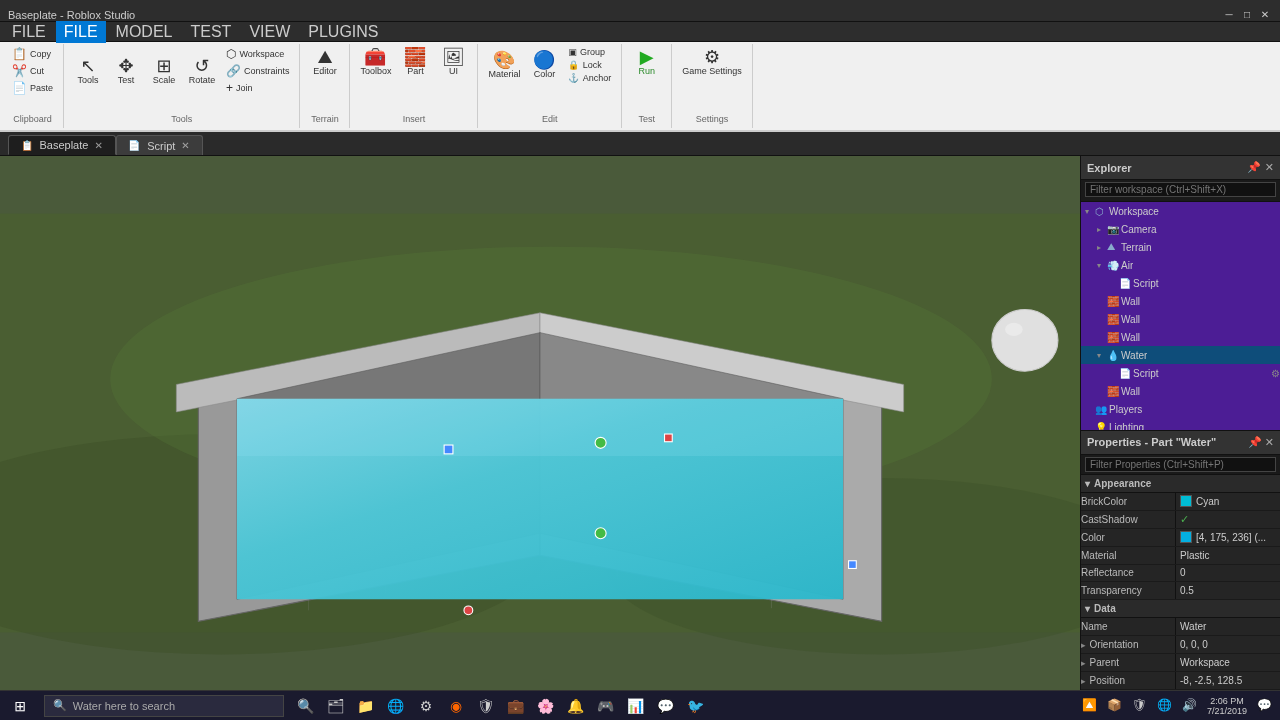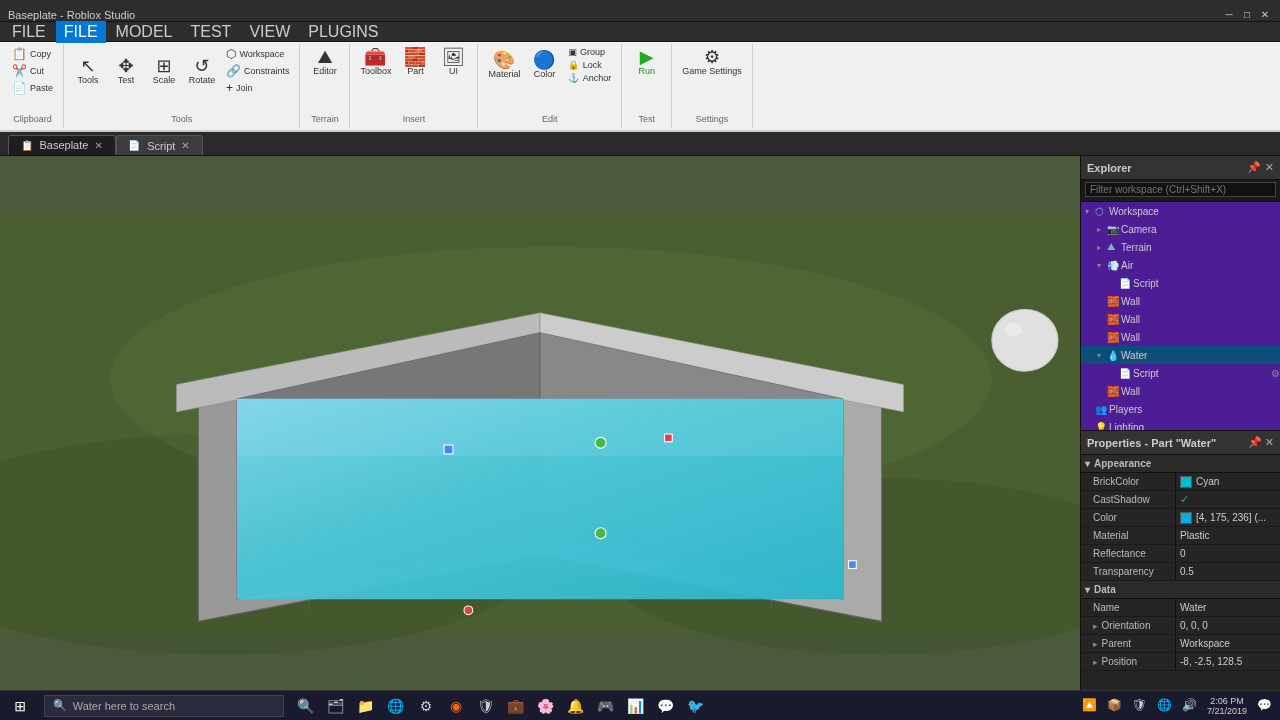--- a/index.html
+++ b/index.html
@@ -245,21 +245,21 @@
     }
     .prop-section-header span { font-size: 10px; color: #bbb; font-weight: bold; }
     .prop-row {
       display: flex;
       align-items: center;
       height: 18px;
       border-bottom: 1px solid #1a1a1a;
     }
     .prop-name {
       width: 95px;
-      padding-left: 12px;
+      padding-left: 0;
       font-size: 10px;
       color: #bbb;
       border-right: 1px solid #111;
       height: 100%;
       display: flex;
       align-items: center;
       flex-shrink: 0;
     }
     .prop-value {
       flex: 1;
@@ -706,20 +706,23 @@
 
     </div>
 
     <div id="properties-panel">
       <div id="properties-header">
         <span class="title">Properties - Part "Water"</span>
         <div class="actions">
           <span style="font-size:11px;color:#aaa;cursor:pointer;">📌</span>
           <span style="font-size:11px;color:#aaa;cursor:pointer;">✕</span>
         </div>
+      </div>
+      <div id="properties-filter">
+        <input type="text" placeholder="Filter Properties (Ctrl+Shift+P)" style="">
       </div>
 
       <div class="prop-section-header">
         <span>▾</span>
         <span style="margin-left:4px;">Appearance</span>
       </div>
       <div class="prop-row">
         <div class="prop-name">BrickColor</div>
         <div class="prop-value">
           <div class="color-swatch" style="background:#00bcd4;"></div>

